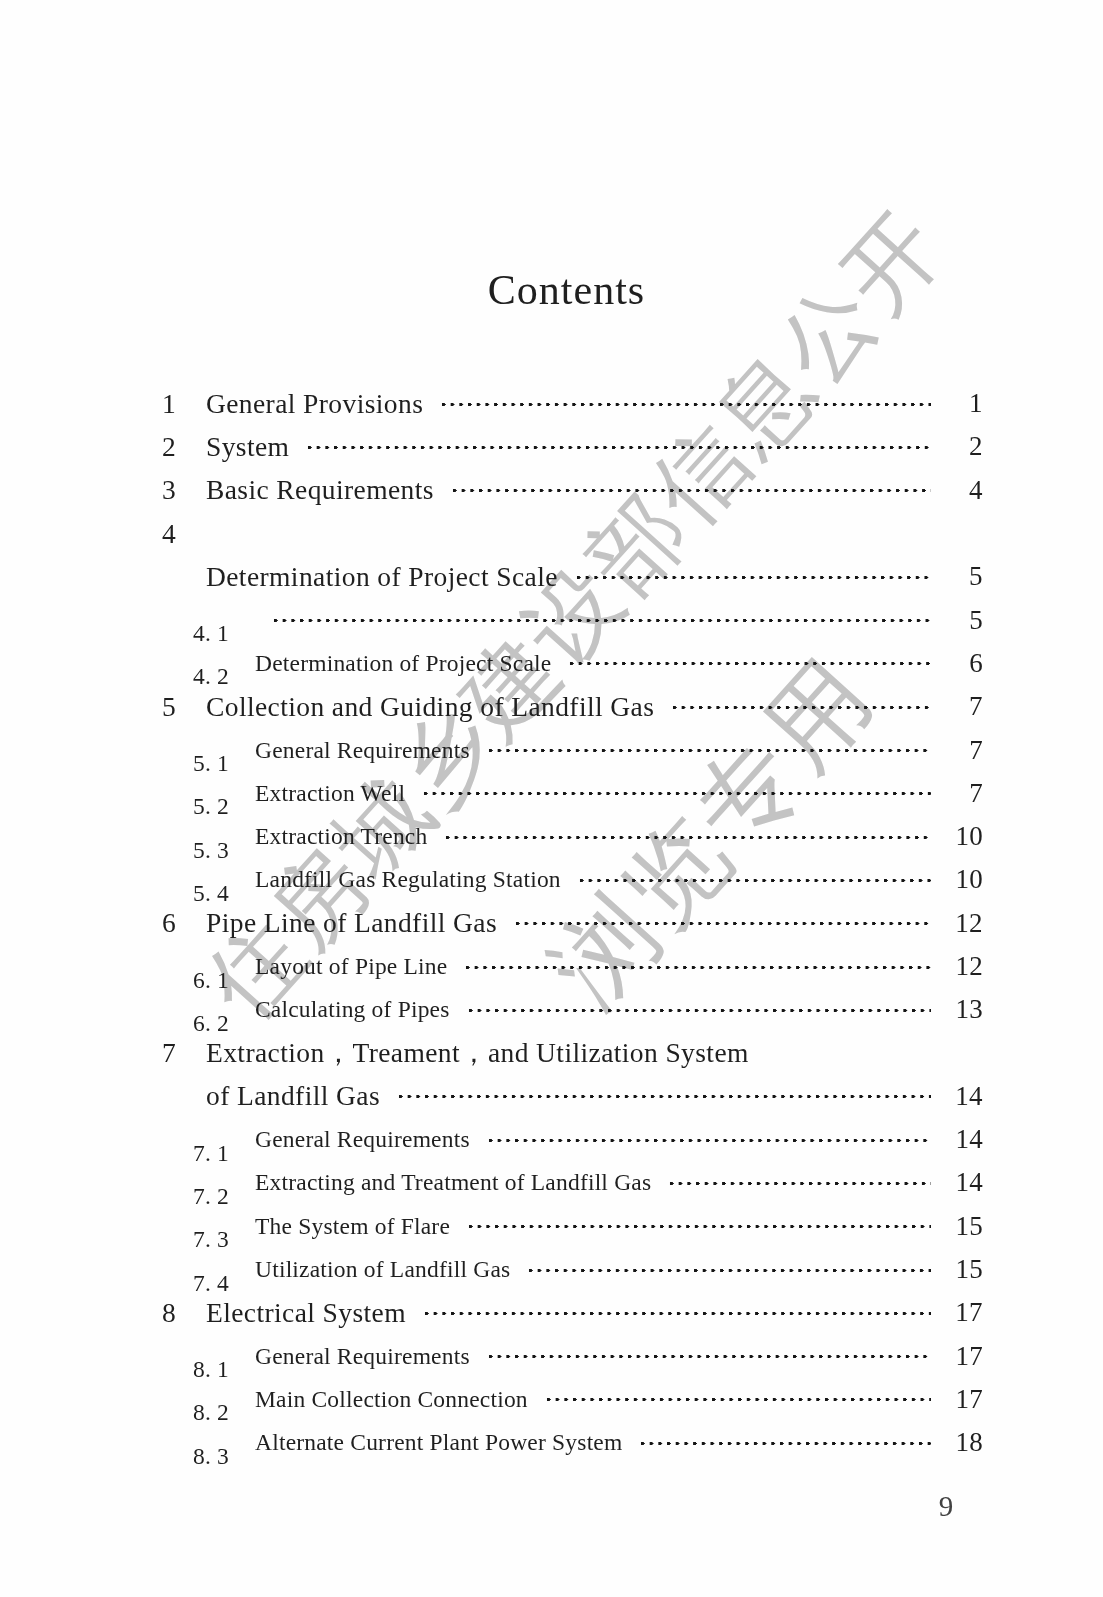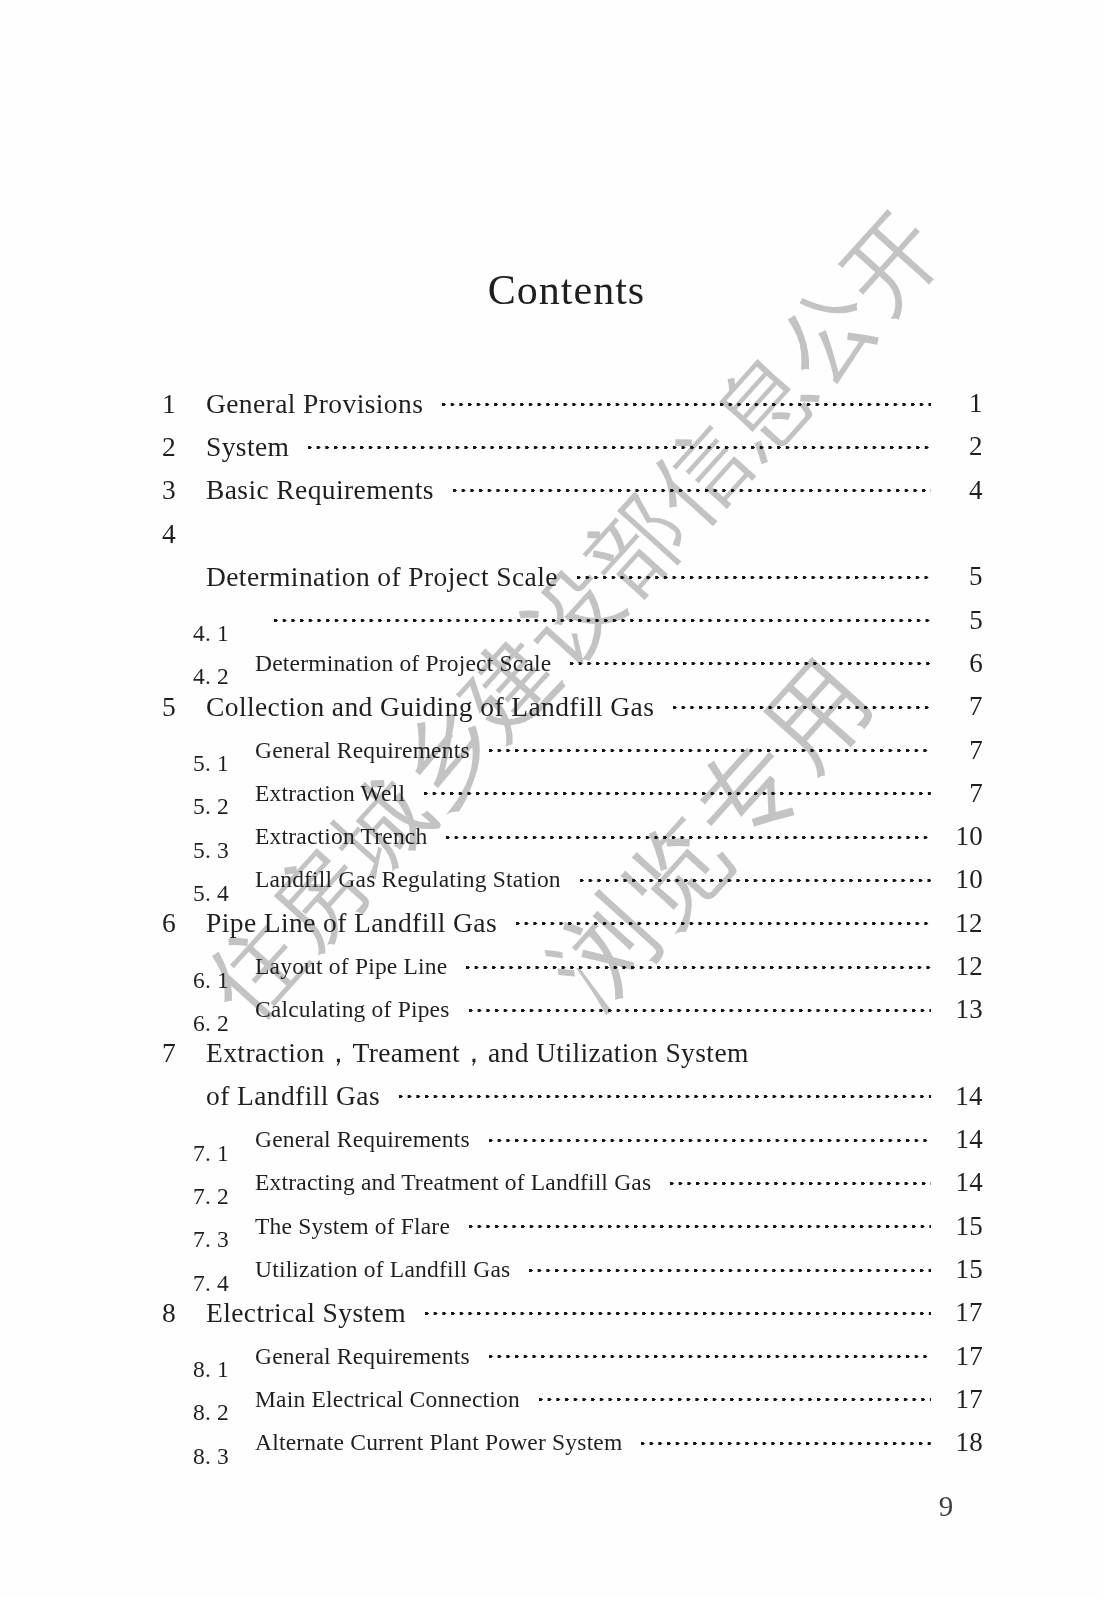--- a/index.html
+++ b/index.html
@@ -249,21 +249,21 @@
     <span class="page-num">17</span>
   </div>
       <div class="row lvl2">
     <span class="num">8. 1</span>
     <span class="entry-title">General Requirements</span>
     <span class="dots"></span>
     <span class="page-num">17</span>
   </div>
       <div class="row lvl2">
     <span class="num">8. 2</span>
-    <span class="entry-title">Main Electrical Connection</span>
+    <span class="entry-title">Main Collection Connection</span>
     <span class="dots"></span>
     <span class="page-num">17</span>
   </div>
       <div class="row lvl2">
     <span class="num">8. 3</span>
     <span class="entry-title">Alternate Current Plant Power System</span>
     <span class="dots"></span>
     <span class="page-num">18</span>
   </div>
     </div>

